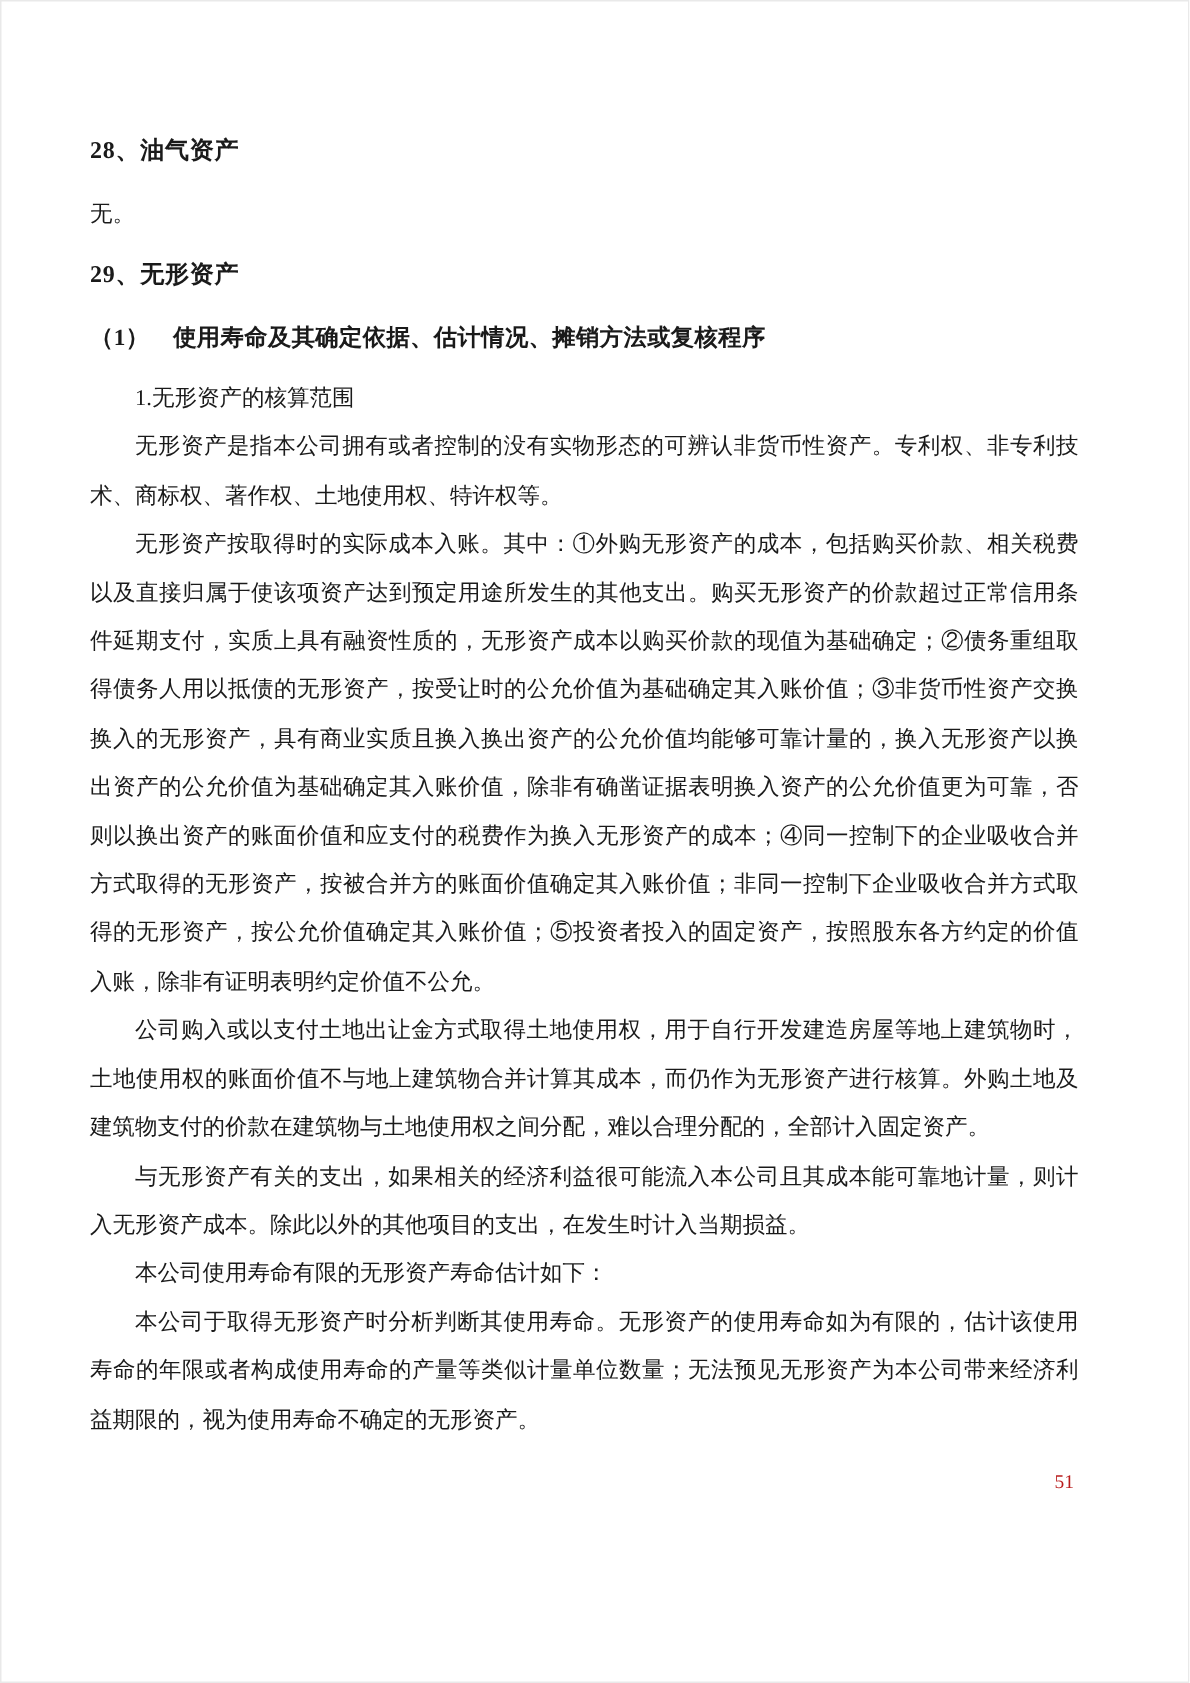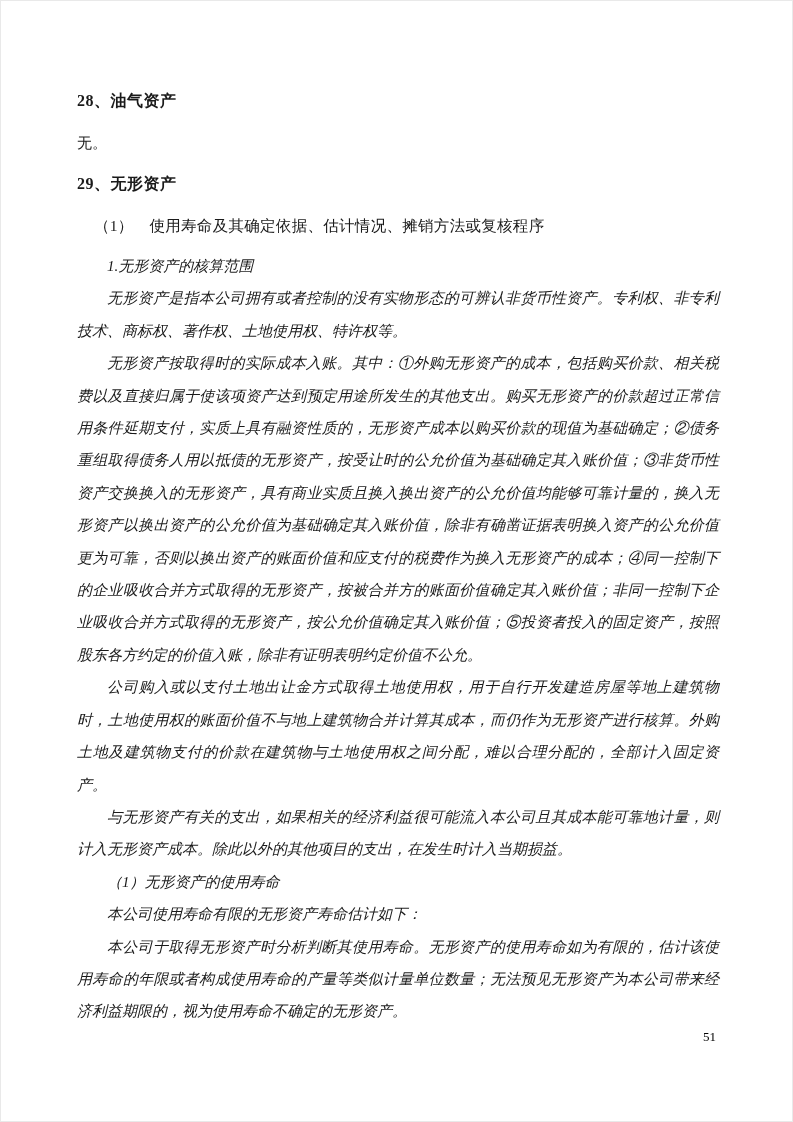--- a/index.html
+++ b/index.html
@@ -14,58 +14,57 @@
     margin: 0 auto;
     background: #ffffff;
     border: 1px solid #e9e9e9;
     box-sizing: border-box;
     font-family: "Liberation Serif", "DejaVu Serif", serif;
     color: #1a1a1a;
     overflow: hidden;
   }
   .content {
     position: absolute;
-    left: 76px;
+    left: 59px;
     right: 73px;
     top: 90px;
   }
   .h1 {
     font-size: 16px;
     line-height: 20px;
     font-weight: bold;
     margin: 0 0 22px 0;
     letter-spacing: 0.5px;
   }
   .p-flush {
     font-size: 15px;
     line-height: 20px;
     margin: 0 0 21px 0;
   }
   .h2 {
     font-size: 15.5px;
     line-height: 20px;
-    font-weight: normal;
-    margin: 0 0 14px 17px;
+    font-weight: bold;
+    margin: 0 0 14px 0;
     letter-spacing: 0.3px;
   }
   .bodytext p {
     font-size: 15px;
     line-height: 32.4px;
     margin: 0;
     text-align: justify;
     text-indent: 2em;
     word-break: break-all;
-    font-style: italic;
   }
   .page-number {
     position: absolute;
     right: 76px;
-    top: 1028px;
+    top: 979px;
     font-size: 13px;
-    color: #000000;
+    color: #b91c1c;
   }
 </style>
 </head>
 <body>
 
 <div class="page">
   <div class="content">
 
     <div class="h1">28、油气资产</div>
 
@@ -74,21 +73,20 @@
     <div class="h1">29、无形资产</div>
 
     <div class="h2">（1）　使用寿命及其确定依据、估计情况、摊销方法或复核程序</div>
 
     <div class="bodytext">
       <p>1.无形资产的核算范围</p>
       <p>无形资产是指本公司拥有或者控制的没有实物形态的可辨认非货币性资产。专利权、非专利技术、商标权、著作权、土地使用权、特许权等。</p>
       <p>无形资产按取得时的实际成本入账。其中：①外购无形资产的成本，包括购买价款、相关税费以及直接归属于使该项资产达到预定用途所发生的其他支出。购买无形资产的价款超过正常信用条件延期支付，实质上具有融资性质的，无形资产成本以购买价款的现值为基础确定；②债务重组取得债务人用以抵债的无形资产，按受让时的公允价值为基础确定其入账价值；③非货币性资产交换换入的无形资产，具有商业实质且换入换出资产的公允价值均能够可靠计量的，换入无形资产以换出资产的公允价值为基础确定其入账价值，除非有确凿证据表明换入资产的公允价值更为可靠，否则以换出资产的账面价值和应支付的税费作为换入无形资产的成本；④同一控制下的企业吸收合并方式取得的无形资产，按被合并方的账面价值确定其入账价值；非同一控制下企业吸收合并方式取得的无形资产，按公允价值确定其入账价值；⑤投资者投入的固定资产，按照股东各方约定的价值入账，除非有证明表明约定价值不公允。</p>
       <p>公司购入或以支付土地出让金方式取得土地使用权，用于自行开发建造房屋等地上建筑物时，土地使用权的账面价值不与地上建筑物合并计算其成本，而仍作为无形资产进行核算。外购土地及建筑物支付的价款在建筑物与土地使用权之间分配，难以合理分配的，全部计入固定资产。</p>
       <p>与无形资产有关的支出，如果相关的经济利益很可能流入本公司且其成本能可靠地计量，则计入无形资产成本。除此以外的其他项目的支出，在发生时计入当期损益。</p>
-      <p>（1）无形资产的使用寿命</p>
       <p>本公司使用寿命有限的无形资产寿命估计如下：</p>
       <p>本公司于取得无形资产时分析判断其使用寿命。无形资产的使用寿命如为有限的，估计该使用寿命的年限或者构成使用寿命的产量等类似计量单位数量；无法预见无形资产为本公司带来经济利益期限的，视为使用寿命不确定的无形资产。</p>
     </div>
 
   </div>
 
   <div class="page-number">51</div>
 </div>
 
 </body></html>

